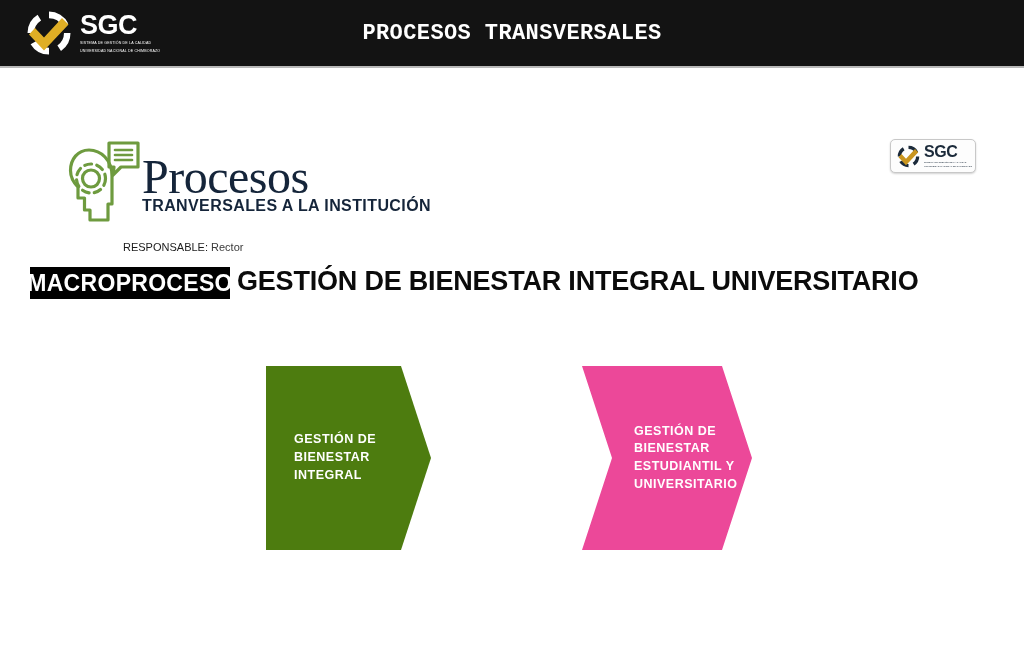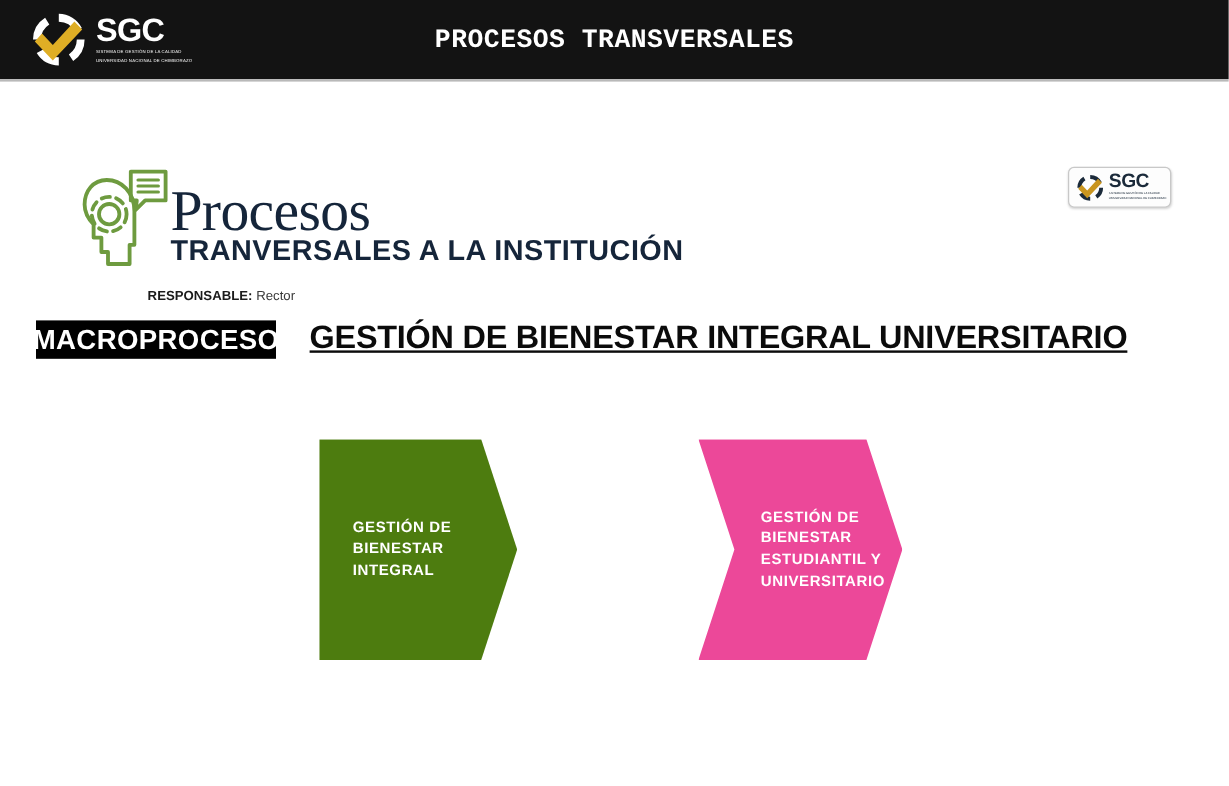--- a/index.html
+++ b/index.html
@@ -124,60 +124,59 @@
   }
   .procesos-serif {
     font-family: "Liberation Serif", "DejaVu Serif", serif;
     font-size: 48px;
     font-weight: normal;
     color: #15253a;
     line-height: 0.86;
     letter-spacing: -0.5px;
   }
   .procesos-sans {
-    font-size: 24px;
+    font-size: 16px;
     font-weight: bold;
     color: #15253a;
     letter-spacing: 0.4px;
     line-height: 1.05;
     margin-top: 2px;
     white-space: nowrap;
   }
   .resp-line-1 {
     position: absolute;
     left: 55px; top: 103px;
     font-size: 11px;
     color: #3a3a3a;
     white-space: nowrap;
   }
-  .resp-label { font-weight: bold; color: #1b1b1b; }
+  .resp-label { font-weight: normal; color: #1b1b1b; }
 
   
   .macro-tag {
     position: absolute;
     left: 30px; top: 267px;
     width: 200px; height: 32px;
     background: #000000;
     color: #ffffff;
     display: flex;
     align-items: center;
     justify-content: center;
     font-size: 23px;
     font-weight: bold;
     letter-spacing: 0.3px;
   }
   .macro-title {
     position: absolute;
-    left: 258px; top: 266px;
+    left: 237px; top: 266px;
     font-size: 27px;
     font-weight: bold;
     color: #0b0b0b;
     letter-spacing: -0.2px;
     white-space: nowrap;
-    text-decoration: underline;
   }
   .resp-line-2 {
     position: absolute;
     left: 251px; top: 303px;
     font-size: 11px;
     color: #3a3a3a;
     white-space: nowrap;
   }
 
   

